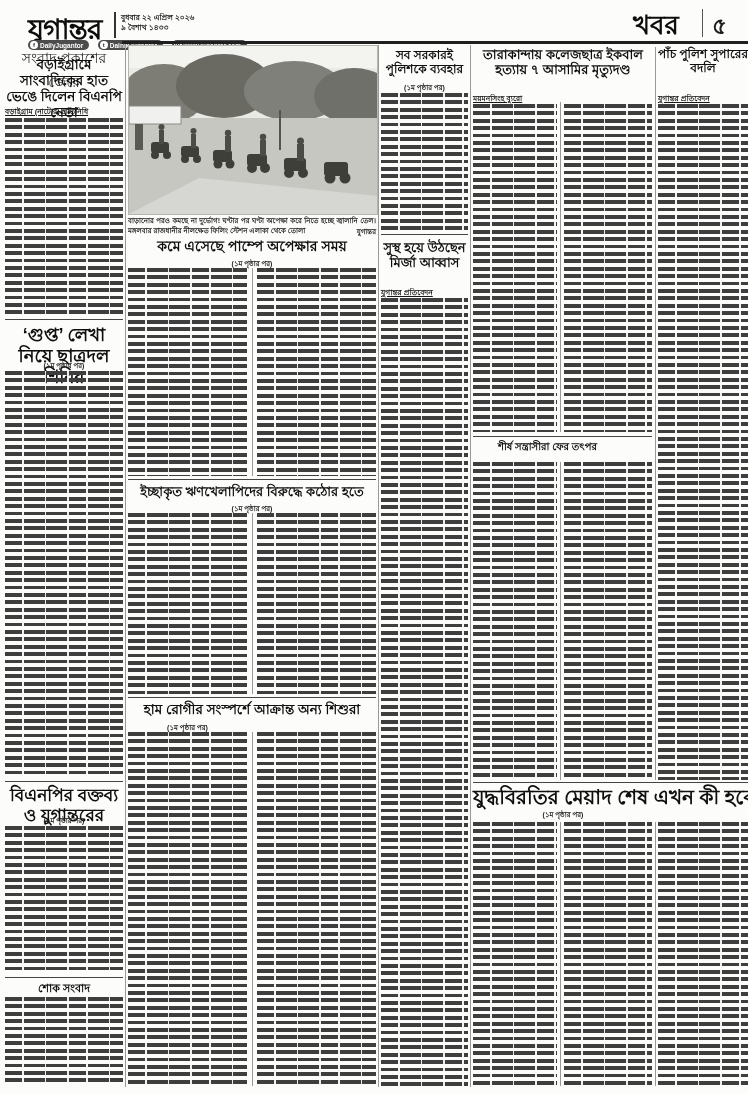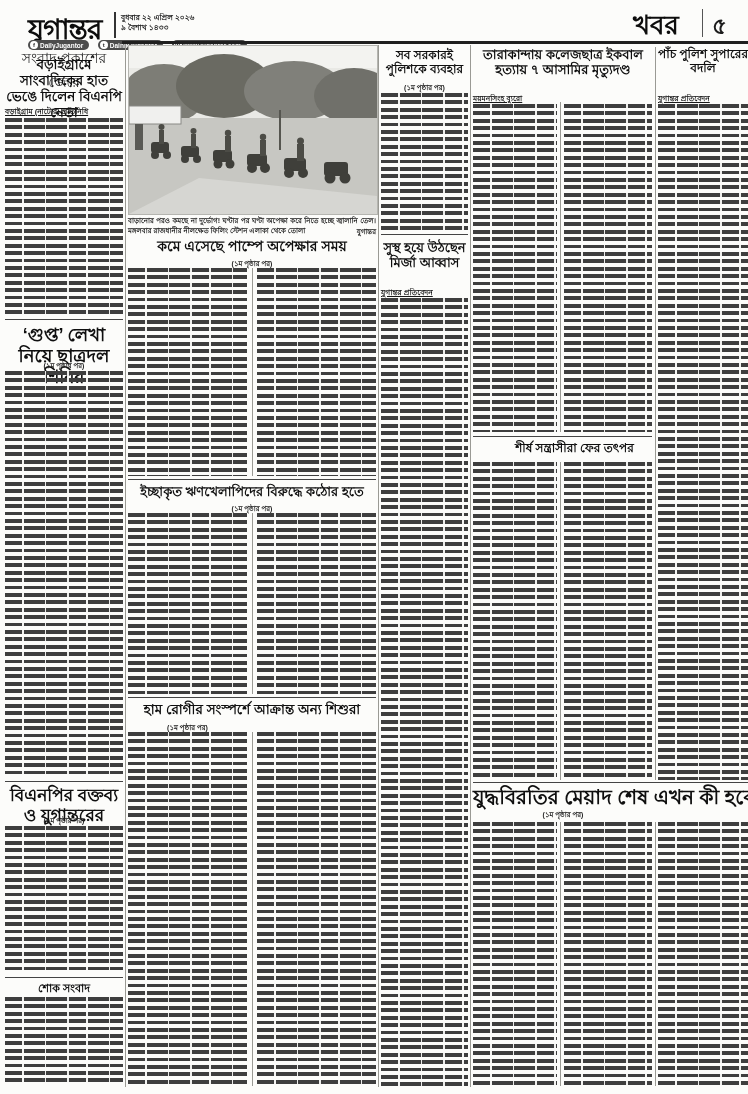--- a/index.html
+++ b/index.html
@@ -170,21 +170,21 @@
   <div class="hl" style="left:473px;top:47px;width:180px;font-size:13px">তারাকান্দায় কলেজছাত্র ইকবাল হত্যায় ৭ আসামির মৃত্যুদণ্ড</div>
   <div class="byline" style="left:473px;top:93px">ময়মনসিংহ ব্যুরো</div>
   <div class="tx" style="left:473px;top:104px;width:84px;height:328px"></div>
   <div class="tx" style="left:564px;top:104px;width:88px;height:328px"></div>
 
   <div class="hl" style="left:658px;top:47px;width:90px;font-size:12px">পাঁচ পুলিশ সুপারের বদলি</div>
   <div class="byline" style="left:658px;top:93px">যুগান্তর প্রতিবেদন</div>
   <div class="tx" style="left:658px;top:104px;width:90px;height:676px"></div>
 
   <div class="hrule" style="left:473px;top:436px;width:179px"></div>
-  <div class="hl" style="left:485px;top:441px;width:179px;font-size:12px;white-space:nowrap">শীর্ষ সন্ত্রাসীরা ফের তৎপর</div>
+  <div class="hl" style="left:458px;top:441px;width:179px;font-size:10px;white-space:nowrap">শীর্ষ সন্ত্রাসীরা ফের তৎপর</div>
   <div class="tx" style="left:473px;top:462px;width:84px;height:318px"></div>
   <div class="tx" style="left:564px;top:462px;width:88px;height:318px"></div>
 
   <div class="hrule" style="left:473px;top:782px;width:275px"></div>
   <div class="hl" style="left:473px;top:786px;width:275px;font-size:20px;white-space:nowrap">যুদ্ধবিরতির মেয়াদ শেষ এখন কী হবে</div>
   <div class="cont" style="left:473px;top:809px;width:180px">(১ম পৃষ্ঠার পর)</div>
   <div class="tx" style="left:473px;top:822px;width:84px;height:264px"></div>
   <div class="tx" style="left:564px;top:822px;width:88px;height:264px"></div>
   <div class="tx" style="left:658px;top:822px;width:90px;height:264px"></div>
 

